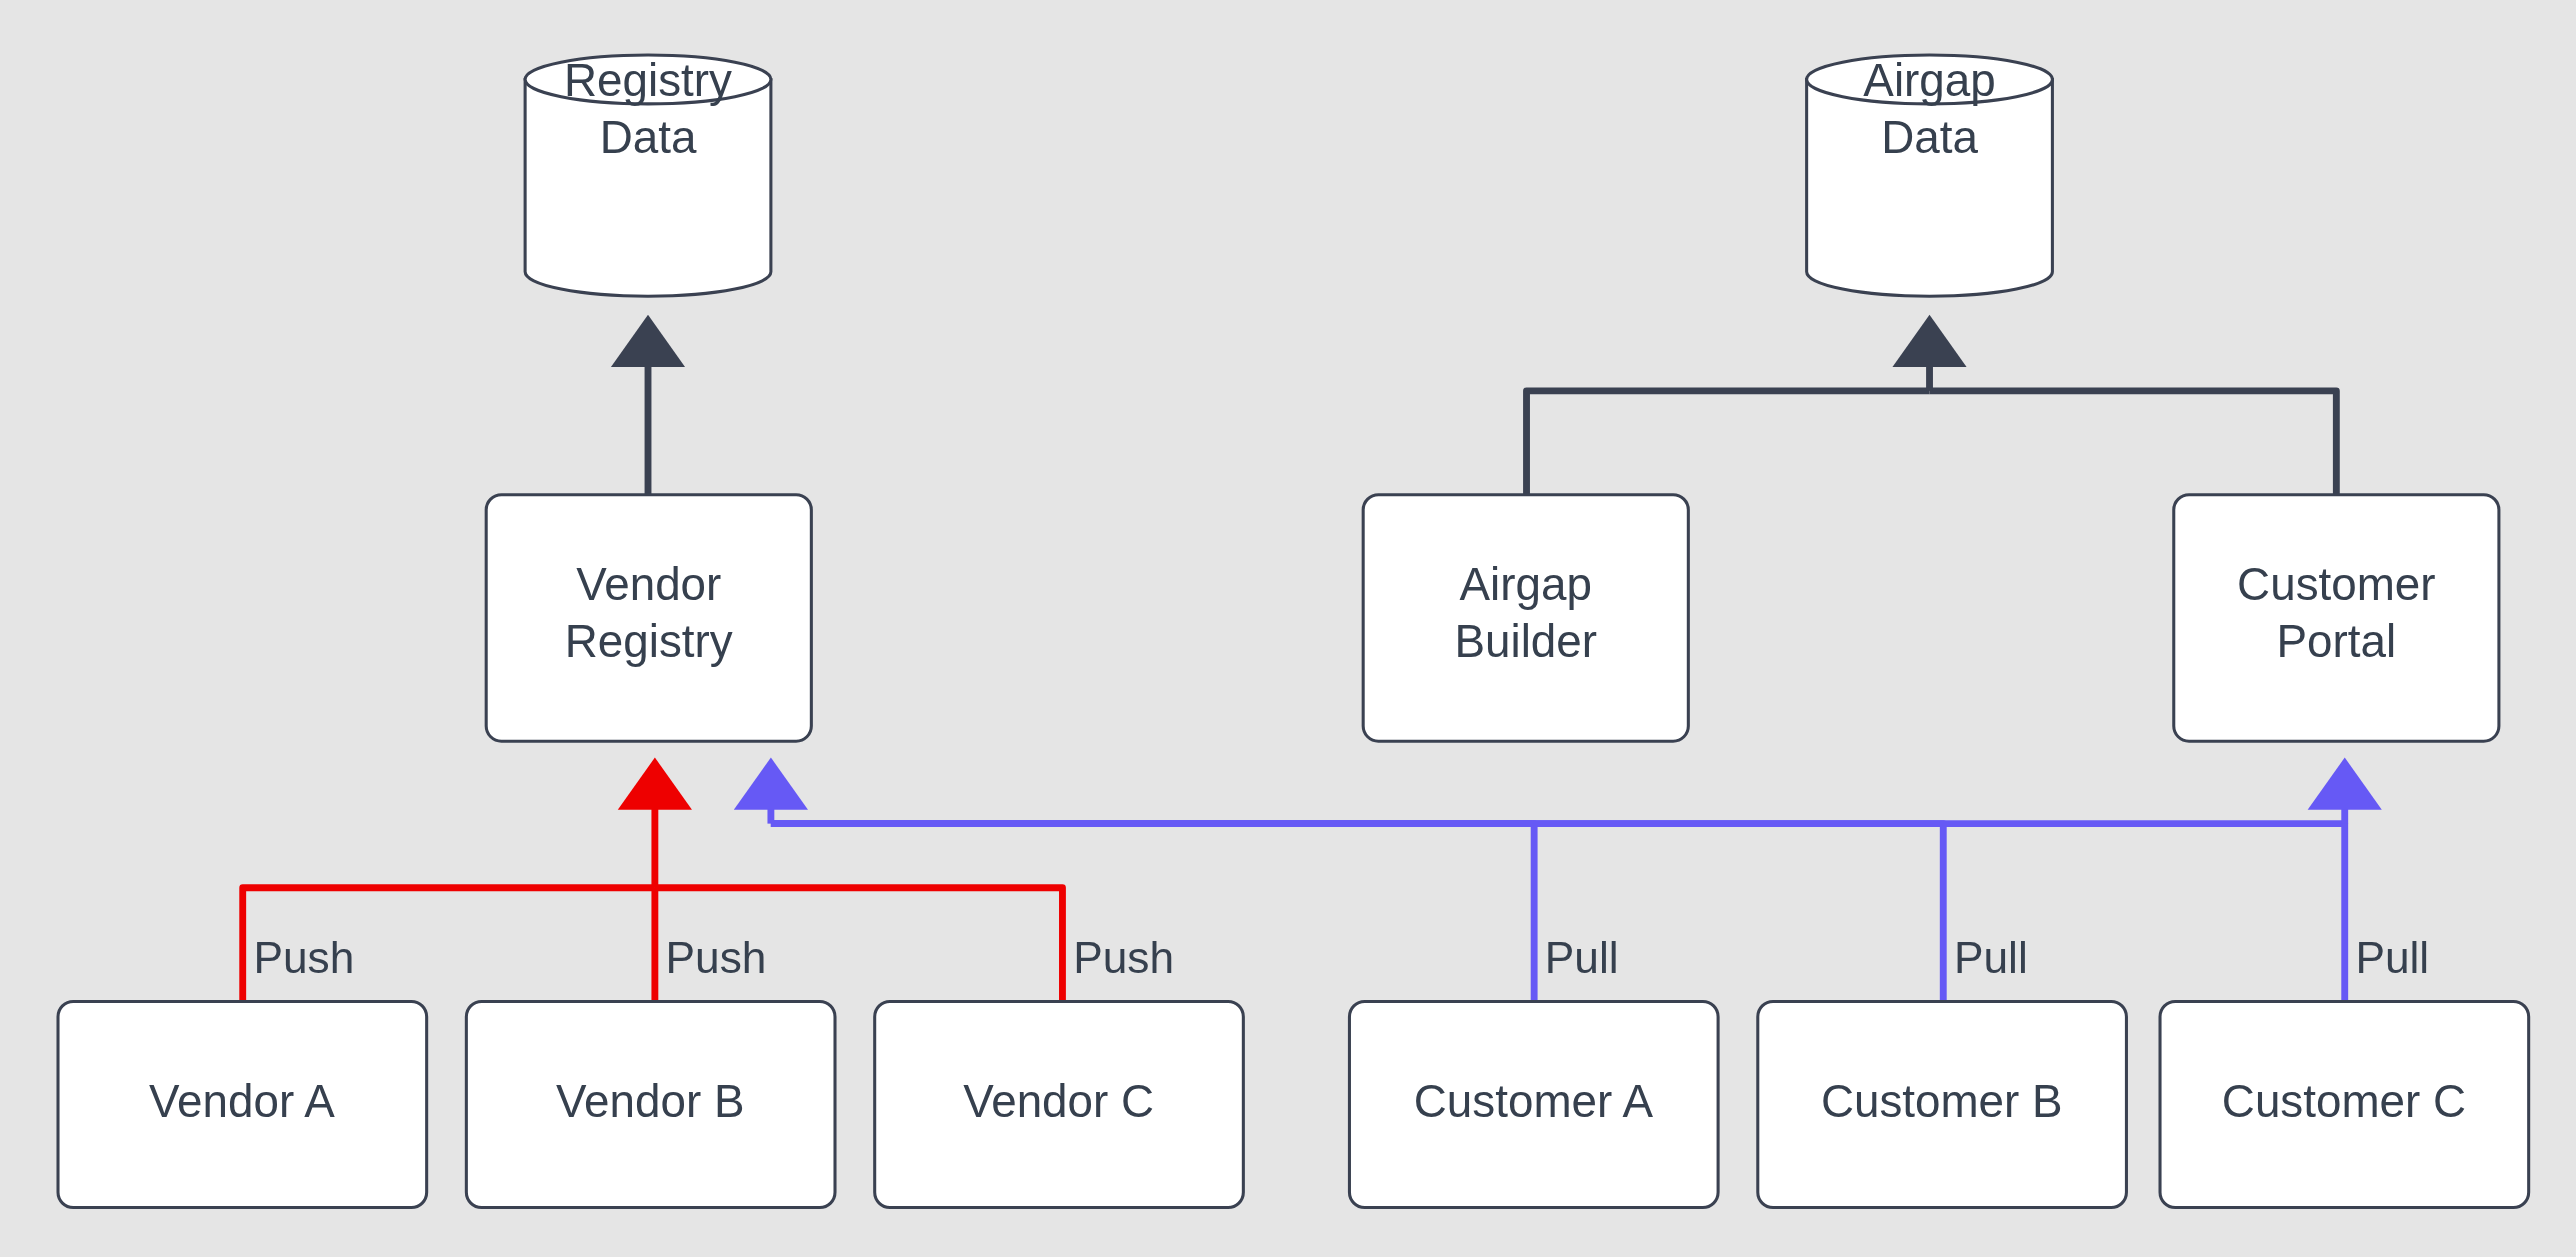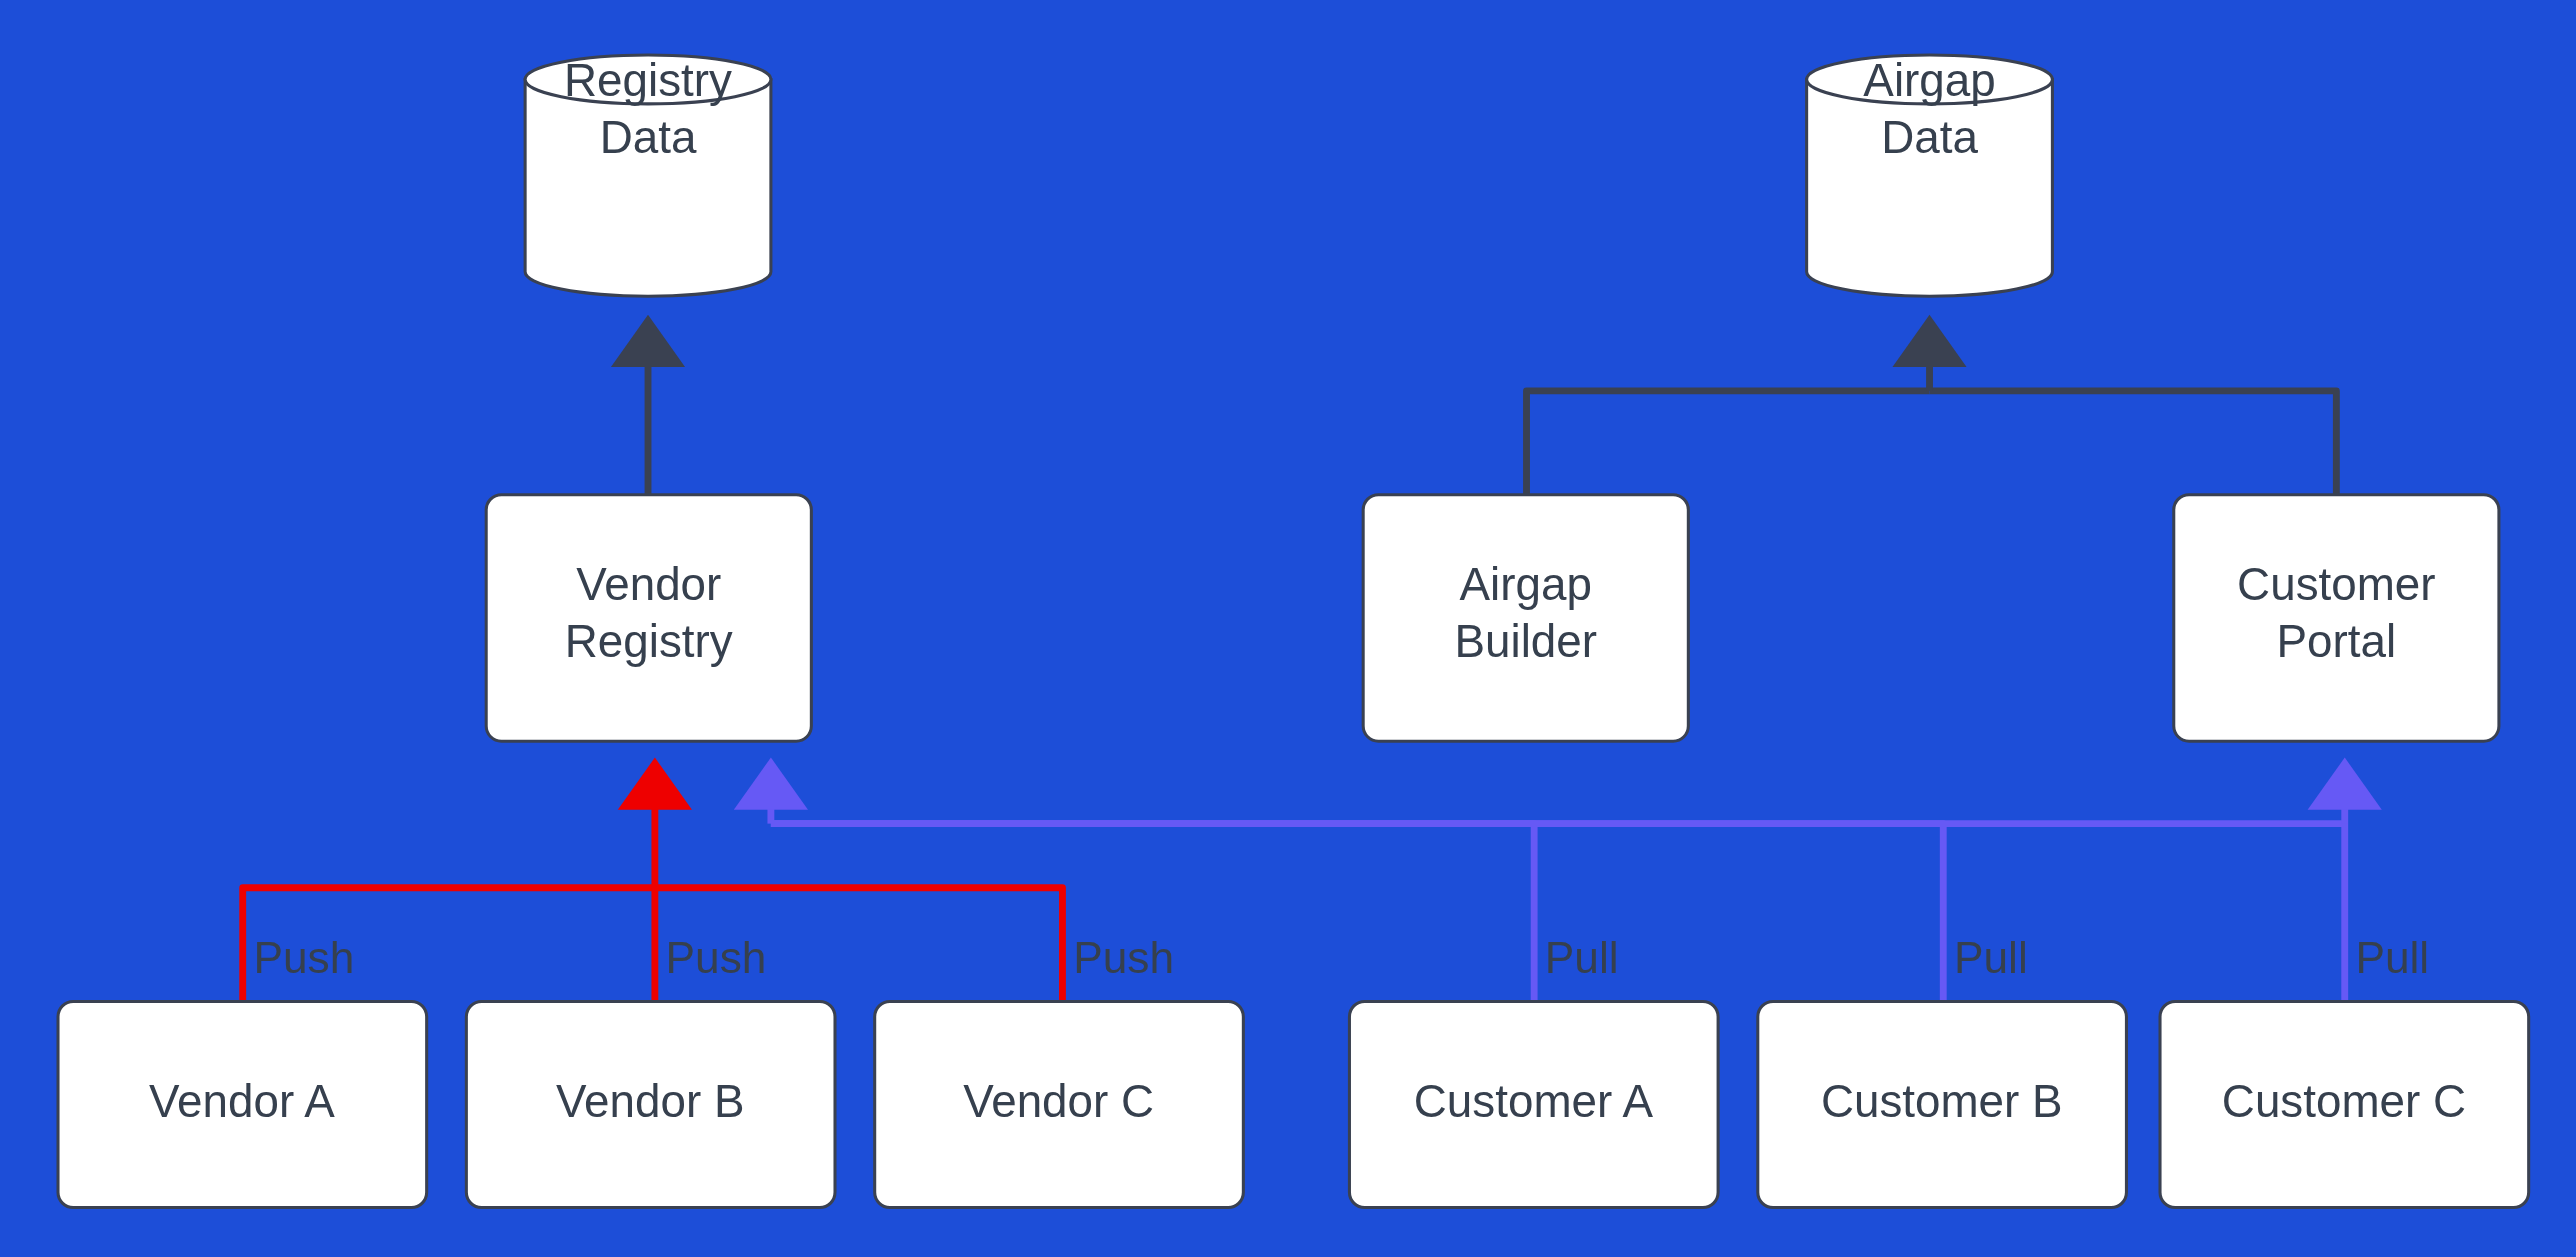--- a/index.html
+++ b/index.html
@@ -4,21 +4,21 @@
 <style>
   html, body {
     margin: 0;
     padding: 0;
     background: #ffffff;
   }
   #stage {
     position: relative;
     width: 2576px;
     height: 1258px;
-    background: #1d4ed8;
+    background: #e5e5e5;
     font-family: "Liberation Sans", sans-serif;
   }
   svg.diagram {
     display: block;
     width: 2576px;
     height: 1258px;
   }
   .node-shape {
     fill: #ffffff;
     stroke: #3a4151;

